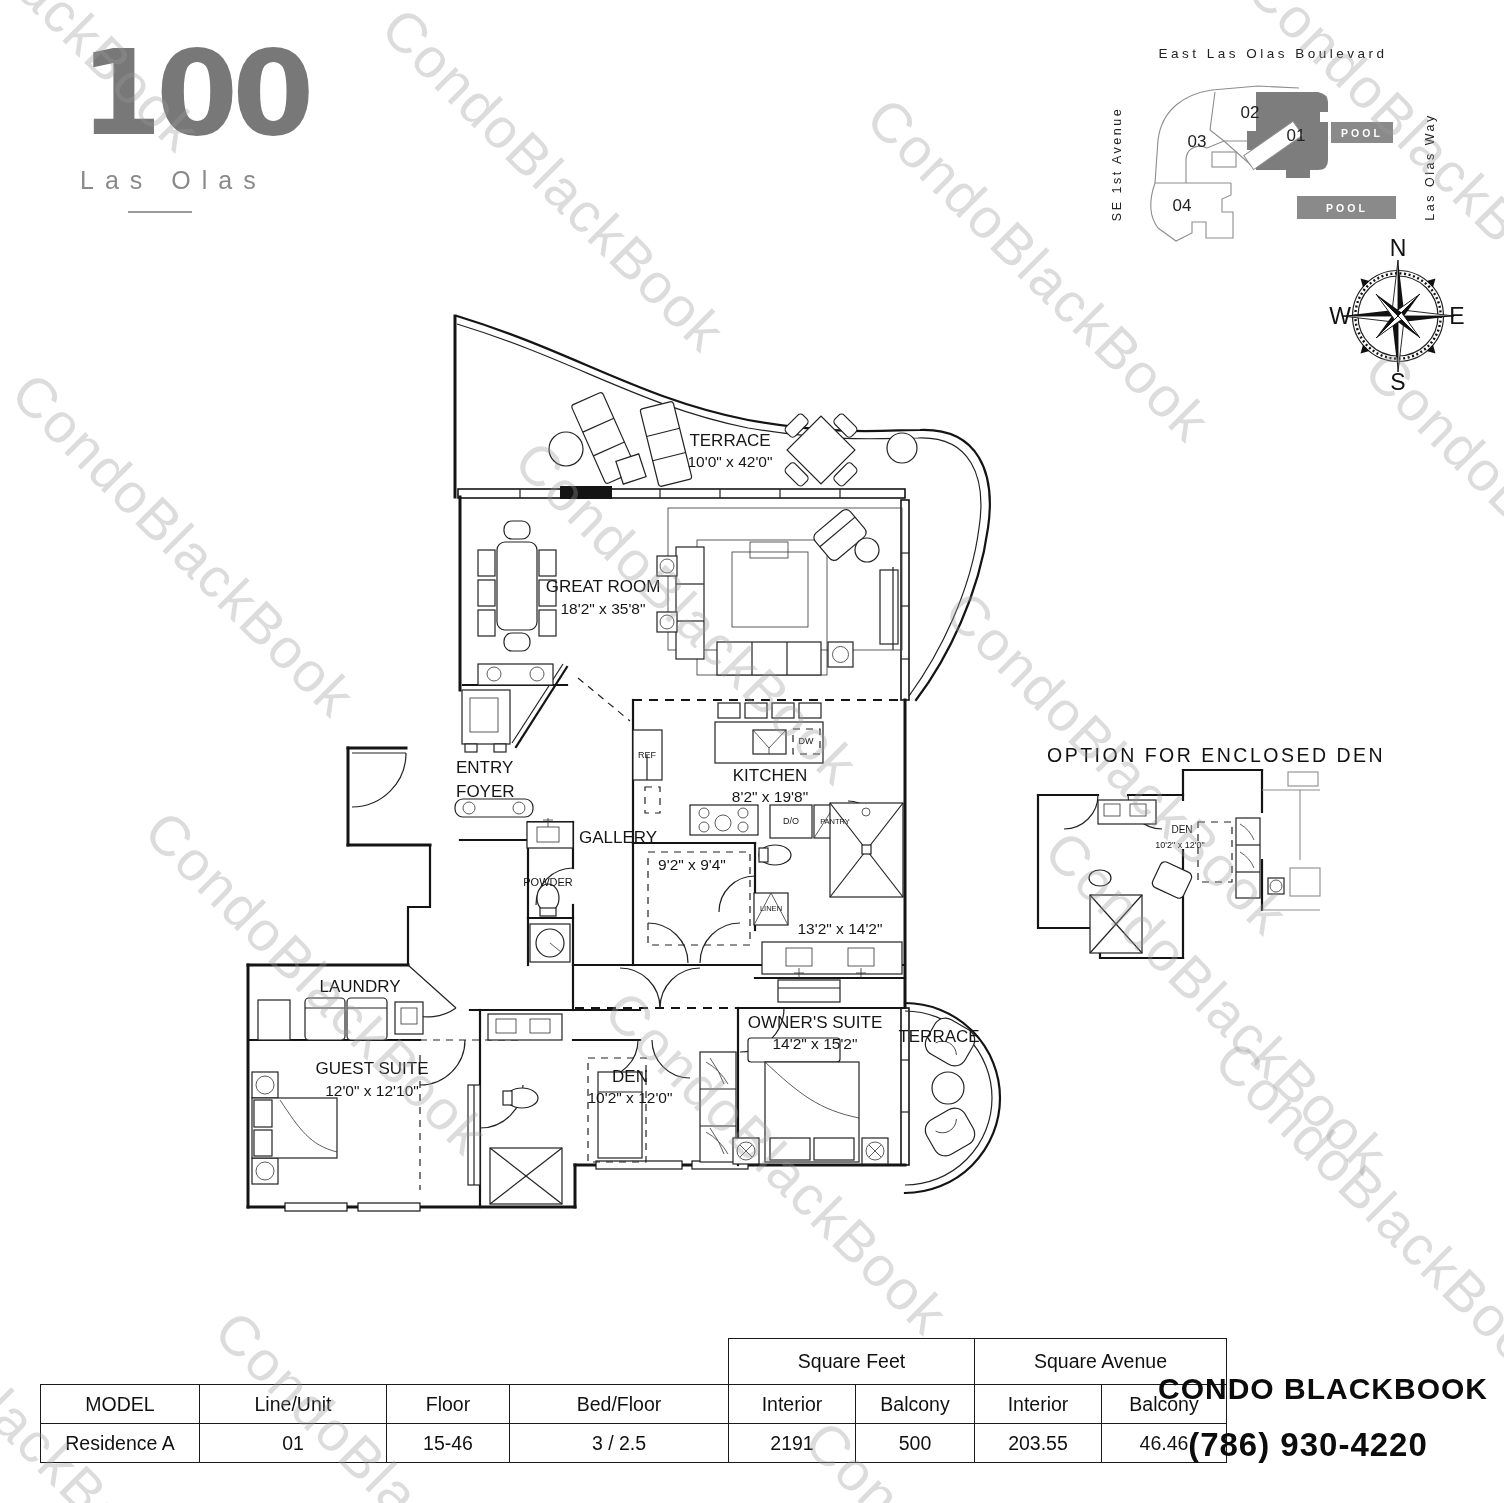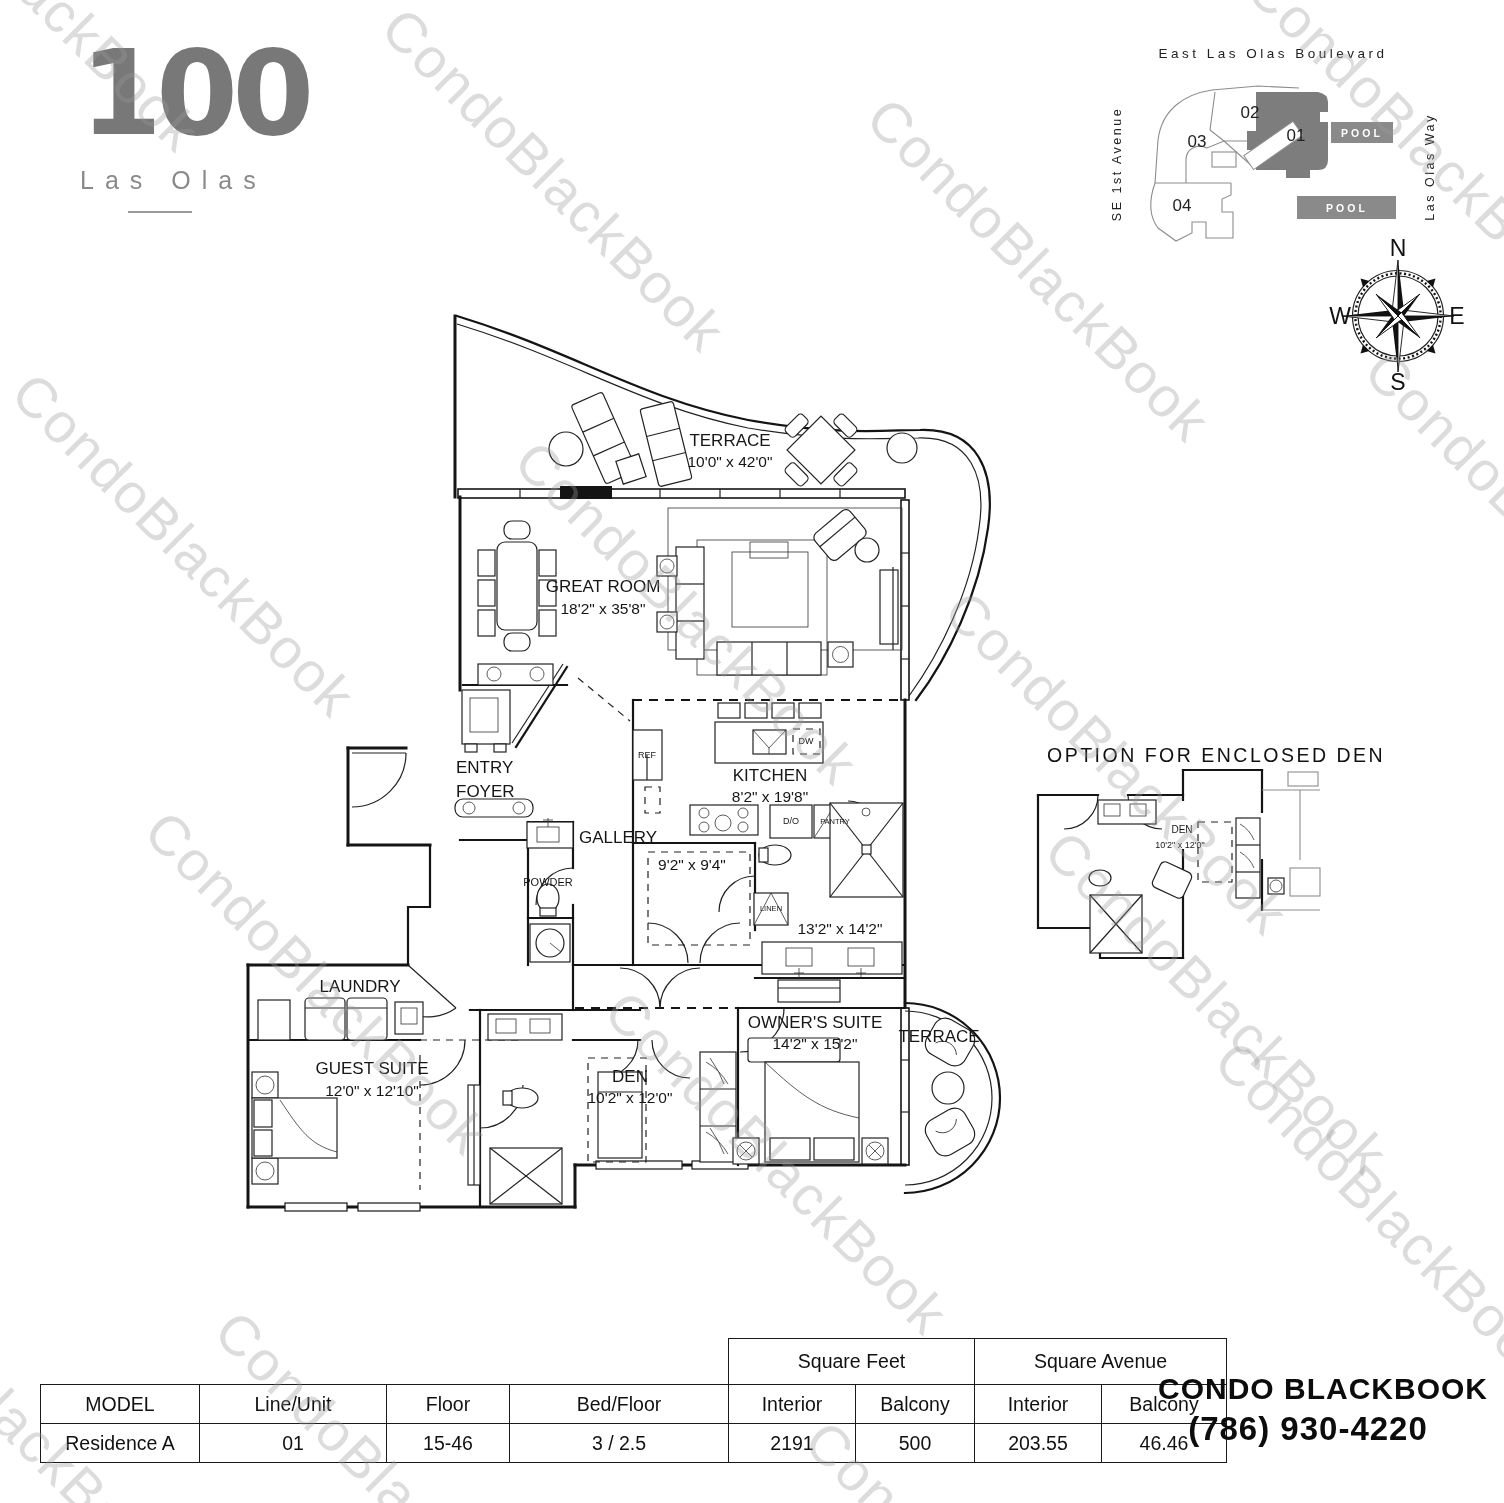--- a/index.html
+++ b/index.html
@@ -40,21 +40,21 @@
   .spec td{border:1.6px solid #1a1a1a;text-align:center;padding:0 6px;background:transparent;}
   .spec .grp{height:46px;font-size:19.5px;}
   .spec .hdr td{height:38px;}
   .spec .dat td{height:38px;}
   .spec td.noborder{border:none;}
   
   .footer{position:absolute;left:1128px;top:1372px;width:360px;text-align:center;z-index:20;color:#0c0c0c;}
   .footer .brand{font-size:30px;letter-spacing:1px;text-align:right;}
   .footer .brand .b1{font-weight:700;}
   .footer .brand .b2{font-weight:900;}
-  .footer .phone{font-size:33px;font-weight:900;margin-top:4px;letter-spacing:1px;}
+  .footer .phone{font-size:33px;font-weight:900;margin-top:20px;letter-spacing:1px;}
 </style>
 </head>
 <body>
 
 <div class="page">
 
   <div class="logo">
     <div class="logo-number">100</div>
     <div class="logo-sub">Las Olas</div>
     <div class="logo-rule"></div>

